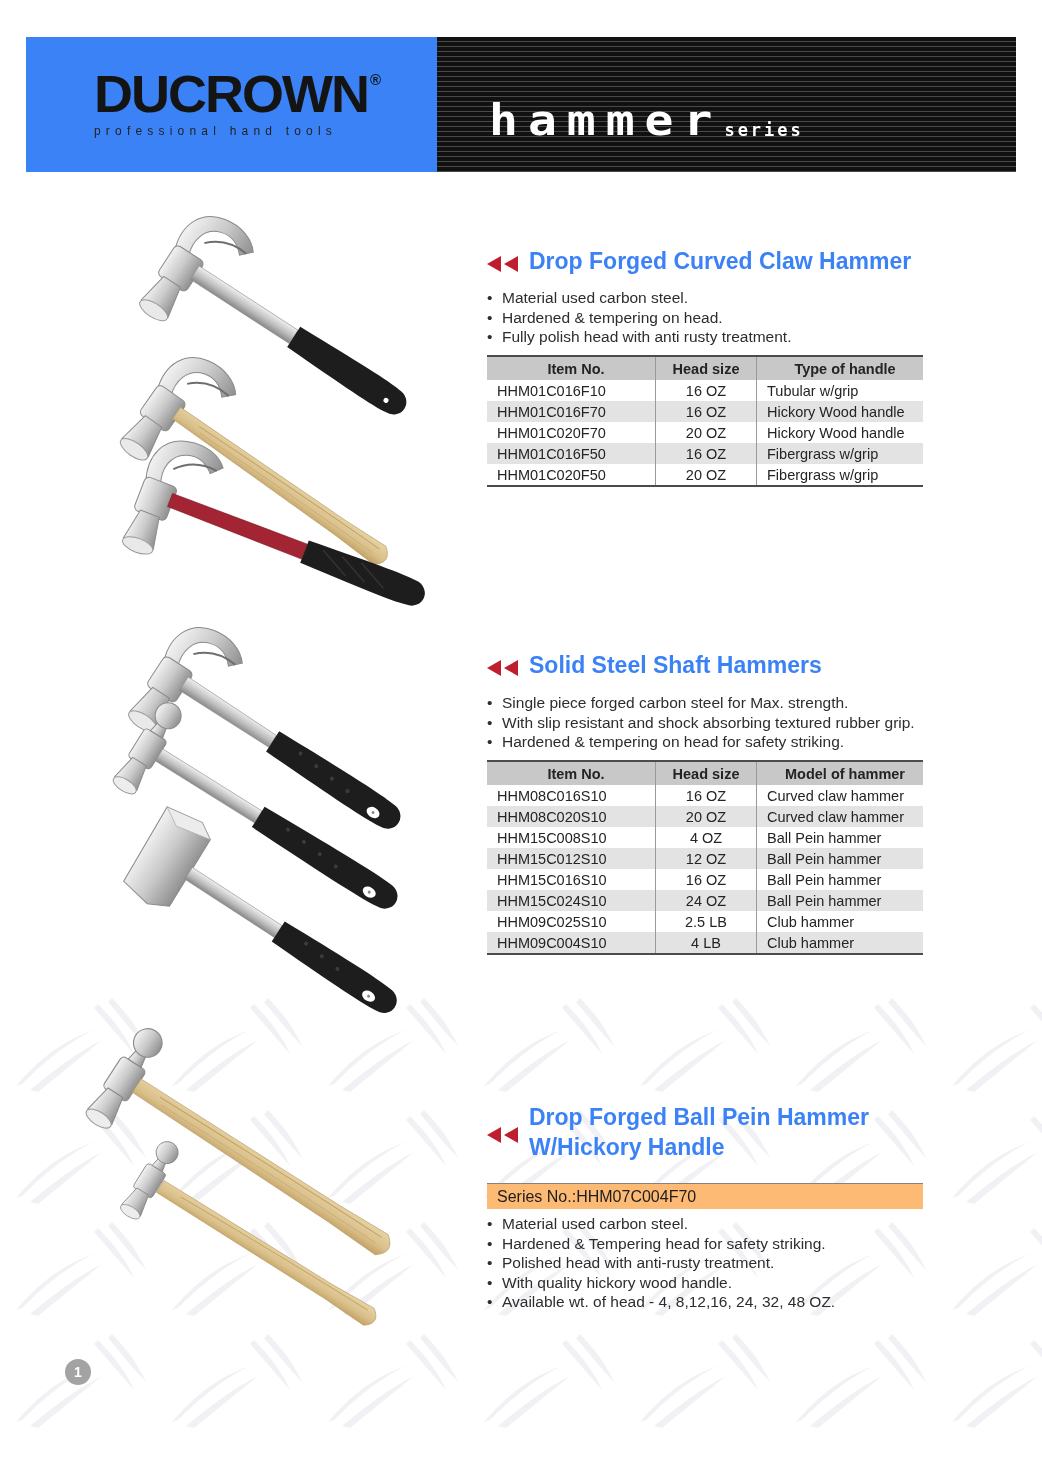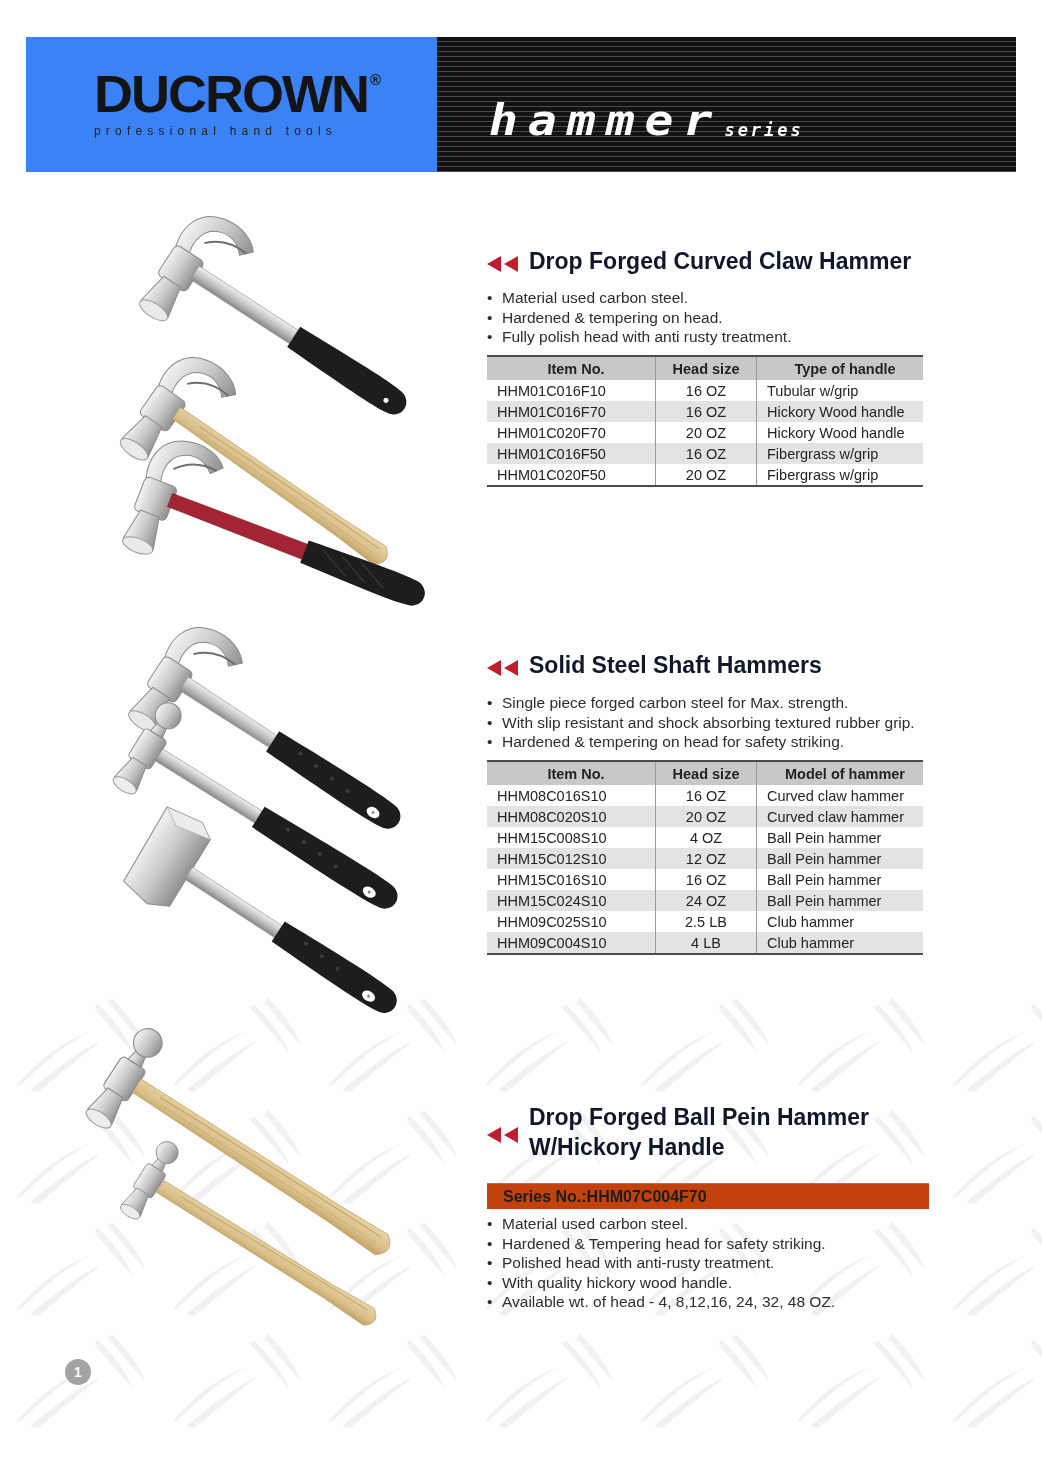--- a/index.html
+++ b/index.html
@@ -7,53 +7,53 @@
         font-family:"Liberation Sans", sans-serif;color:#222;}
 
   
   .header-yellow{position:absolute;left:26px;top:37px;width:419px;height:135px;background:#3b82f6;}
   .brand-wrap{position:absolute;left:68px;top:30px;width:300px;}
   .brand{font-size:54px;font-weight:bold;letter-spacing:-2px;color:#141414;line-height:54px;
          transform:scaleY(.96);display:inline-block;}
   .reg{font-size:15px;font-weight:bold;color:#141414;vertical-align:28px;margin-left:2px;}
   .tagline{margin-top:3px;font-size:12px;letter-spacing:5.2px;color:#232323;white-space:nowrap;}
   .header-black{position:absolute;left:437px;top:37px;width:579px;height:135px;background:#161616;
-     background-image:repeating-linear-gradient(180deg,#111 0px,#111 4px,#4a4a4a 4px,#4a4a4a 5px);font-style:italic;}
+     background-image:repeating-linear-gradient(180deg,#111 0px,#111 4px,#4a4a4a 4px,#4a4a4a 5px);}
   .series-logo{position:absolute;left:52px;top:60px;display:flex;align-items:flex-end;}
   .hammer-word{font-family:"DejaVu Sans Mono",monospace;font-weight:bold;color:#fff;
                font-size:48px;line-height:46px;letter-spacing:10px;transform:scaleY(.88);}
   .series-word{font-family:"DejaVu Sans Mono",monospace;font-weight:bold;color:#fff;
                font-size:17px;letter-spacing:3px;margin-left:2px;margin-bottom:3px;}
 
   
   .sec-title{position:absolute;left:487px;width:450px;display:flex;}
   .arrows{display:flex;align-items:center;margin-top:5px;margin-right:8px;flex:0 0 auto;}
   .tri{width:0;height:0;border-top:8px solid transparent;border-bottom:8px solid transparent;
        border-right:14px solid #BE1E2D;margin-right:3px;}
-  .title-text{font-size:23px;font-weight:bold;color:#0f172a;line-height:30px;}
+  .title-text{font-size:23px;font-weight:bold;color:#3b82f6;line-height:30px;}
   .bullets{position:absolute;left:487px;width:450px;margin:0;padding:0;list-style:none;
            font-size:15.5px;line-height:19.5px;color:#2d2d2d;}
   .bullets li{position:relative;padding-left:15px;}
   .bullets li::before{content:"\2022";position:absolute;left:0;top:0;color:#2d2d2d;}
 
   table.spec{position:absolute;left:487px;width:436px;border-collapse:collapse;
              border-top:2px solid #4c4c4c;border-bottom:2px solid #4c4c4c;
              font-size:14.5px;color:#242424;background:#fff;table-layout:fixed;}
   table.spec th{background:#C8C8C8;font-weight:bold;text-align:center;height:23px;padding:0 0 0 10px;}
   table.spec td{height:21px;padding:0 4px 0 10px;overflow:hidden;white-space:nowrap;}
   table.spec tbody tr:nth-child(even){background:#E3E3E3;}
   table.spec th:nth-child(1),table.spec td:nth-child(1){width:158px;}
   table.spec th:nth-child(2),table.spec td:nth-child(2){width:100px;border-left:1px solid #9a9a9a;
             text-align:center;padding:0;}
   table.spec th:nth-child(3),table.spec td:nth-child(3){border-left:1px solid #9a9a9a;}
   .t1{top:355px;} .t2{top:760px;}
 
-  .series-bar{position:absolute;left:487px;top:1183px;width:426px;height:25px;background:#c2410c;
-              border-top:1px solid #828282;font-size:16px;font-weight:bold;color:#1d1d1d;
-              line-height:25px;padding-left:16px;}
+  .series-bar{position:absolute;left:487px;top:1183px;width:426px;height:25px;background:#fdba74;
+              border-top:1px solid #828282;font-size:16px;font-weight:normal;color:#1d1d1d;
+              line-height:25px;padding-left:10px;}
 
   
   .imgsvg{position:absolute;}
   .watermark{position:absolute;left:0;top:990px;opacity:.6;}
   .page-badge{position:absolute;left:65px;top:1359px;width:26px;height:26px;border-radius:50%;
               background:#a3a3a3;color:#fff;font-size:14px;font-weight:bold;text-align:center;
               line-height:26px;}
 </style>
 </head>
 <body>

